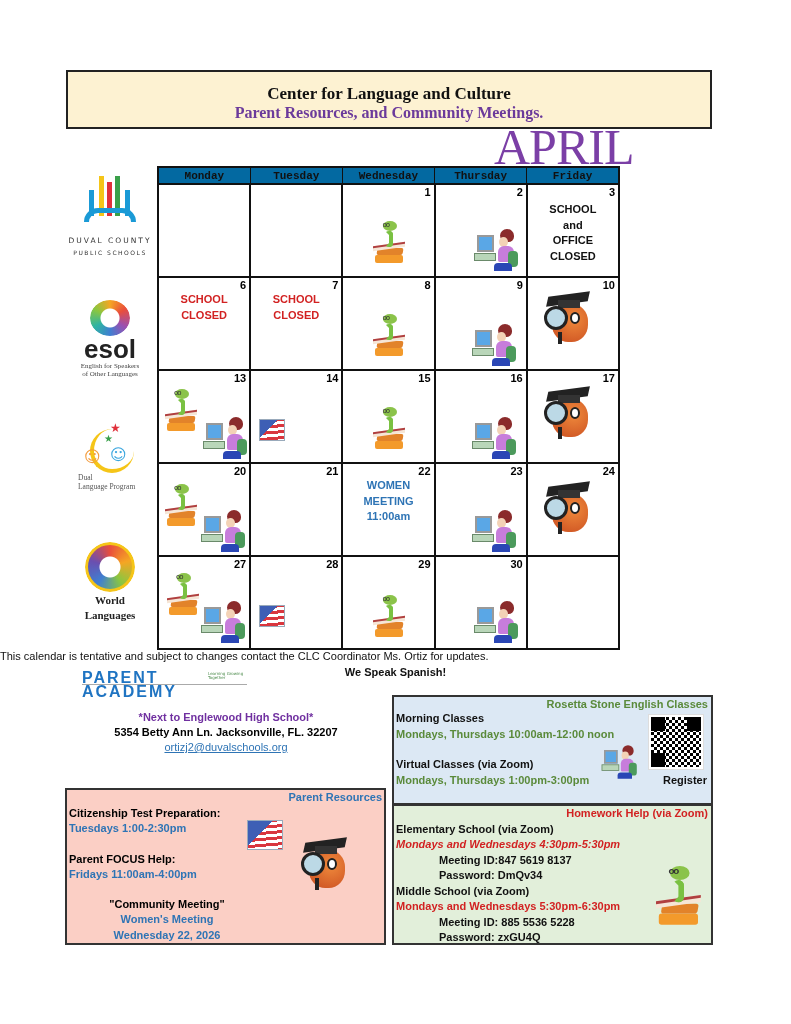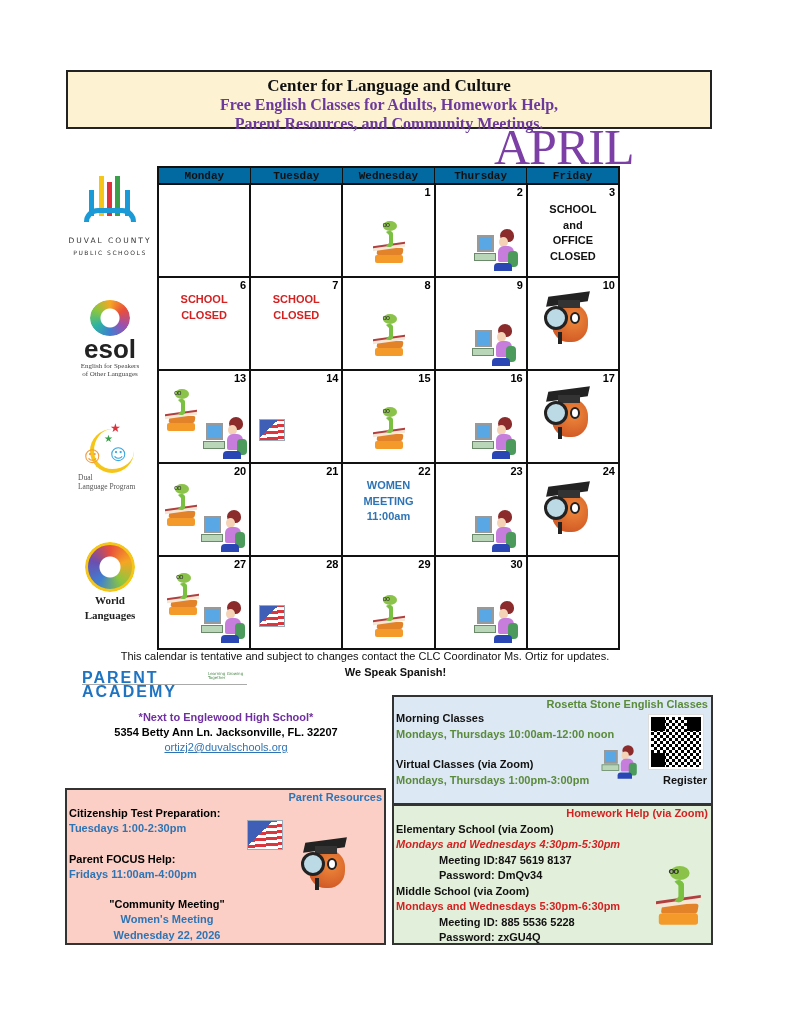--- a/index.html
+++ b/index.html
@@ -3,21 +3,21 @@
 <meta charset="utf-8">
 <style>
   * { box-sizing: border-box; margin: 0; padding: 0; }
   html, body { width: 791px; height: 1024px; background: #ffffff; overflow: hidden; }
   body { position: relative; font-family: "DejaVu Sans", sans-serif; color: #000; }
 
   .header-box {
     position: absolute; left: 66px; top: 70px; width: 646px; height: 59px;
     background: #fdf2d2; border: 2px solid #222;
     text-align: center; font-family: "Liberation Serif", serif; font-weight: bold;
-    line-height: 19px; padding-top: 4px;
+    line-height: 19px; padding-top: 12px;
   }
   .header-box .h1 { font-size: 17px; color: #111; }
   .header-box .h2 { font-size: 16px; color: #6b3a9b; }
 
   .month {
     position: absolute; left: 494px; top: 122px; width: 140px; height: 50px;
     font-family: "Liberation Serif", serif; font-size: 50px; color: #7b3fa6;
     line-height: 50px; letter-spacing: -1px;
   }
 
@@ -99,21 +99,21 @@
   .ic-owl .lens { position: absolute; left: 0px; top: 14px; width: 24px; height: 24px; border-radius: 50%; border: 3px solid #222; background: #bcd9e6; }
   .ic-owl .eye { position: absolute; left: 26px; top: 20px; width: 10px; height: 12px; border-radius: 50%; background: #fff; border: 2px solid #222; }
   .ic-owl .handle { position: absolute; left: 14px; top: 40px; width: 4px; height: 12px; background: #222; }
 
   .ic-flag { width: 26px; height: 22px; border: 1px solid #9ab;
     background: linear-gradient(135deg, #3e5fb5 0 40%, transparent 40%),
                 repeating-linear-gradient(175deg, #d9363e 0 3px, #fff 3px 6px);
   }
 
   .disclaimer {
-    position: absolute; left: 0; width: 730px; top: 650px; text-align: center;
+    position: absolute; left: 0; width: 730px; top: 650px; text-align: left;
     font-family: "Liberation Sans", sans-serif; font-size: 11px; color: #111;
   }
   .spanish {
     position: absolute; left: 0; width: 791px; top: 666px; text-align: center;
     font-family: "Liberation Sans", sans-serif; font-size: 11px; font-weight: bold; color: #111;
   }
 
   .pa-logo { position: absolute; left: 82px; top: 671px; width: 165px; height: 28px; }
   .pa-logo .l1, .pa-logo .l2 { font-family: "Liberation Sans", sans-serif; font-weight: bold; font-size: 16px; letter-spacing: 2px; color: #1f74c2; line-height: 13px; }
   .pa-logo .l1 { border-bottom: 1px solid #aaa; }
@@ -160,21 +160,20 @@
   .homework-box .title { position: absolute; right: 3px; top: 1px; color: #d22222; }
   .homework-box .line { position: absolute; left: 2px; }
   .homework-box .indent { left: 45px; }
   .red { color: #d22222; }
 </style>
 </head>
 <body>
 
 <div class="header-box">
   <div class="h1">Center for Language and Culture</div>
-  <div class="h2">Free English Classes for Adults, Homework Help,</div>
   <div class="h2">Parent Resources, and Community Meetings.</div>
 </div>
 <div class="month">APRIL</div>
 
 <div class="logo duval">
   <div class="bars">
     <div class="bar" style="left:9px;height:26px;background:#1a9ad6;"></div>
     <div class="bar" style="left:19px;height:40px;background:#f5c518;"></div>
     <div class="bar" style="left:27px;height:34px;background:#e0303a;"></div>
     <div class="bar" style="left:35px;height:40px;background:#3aa04a;"></div>

